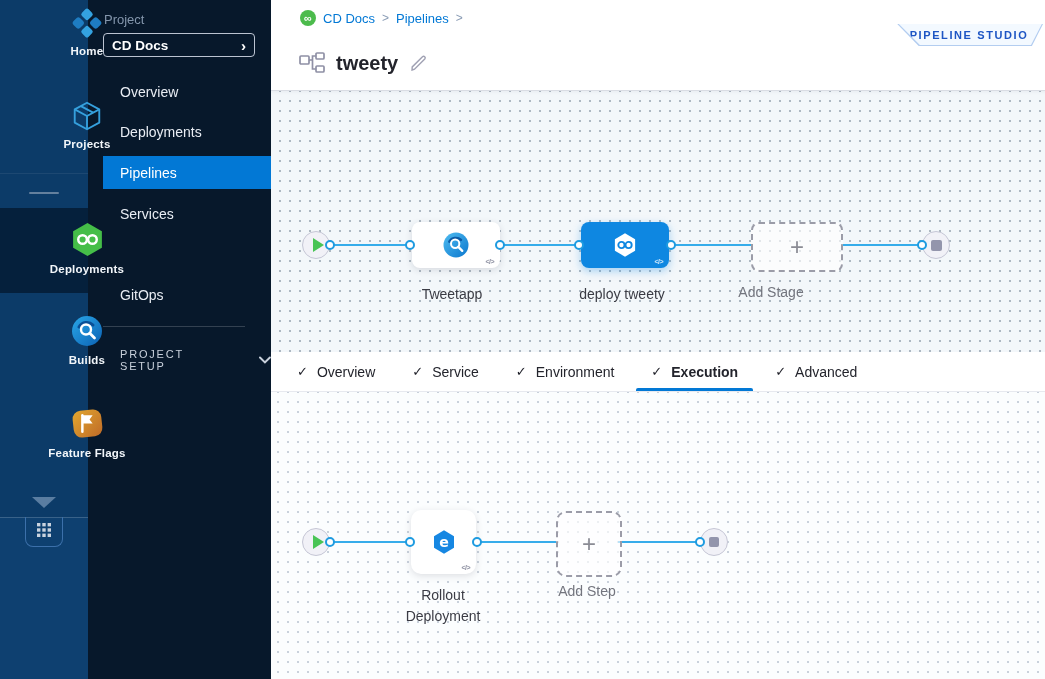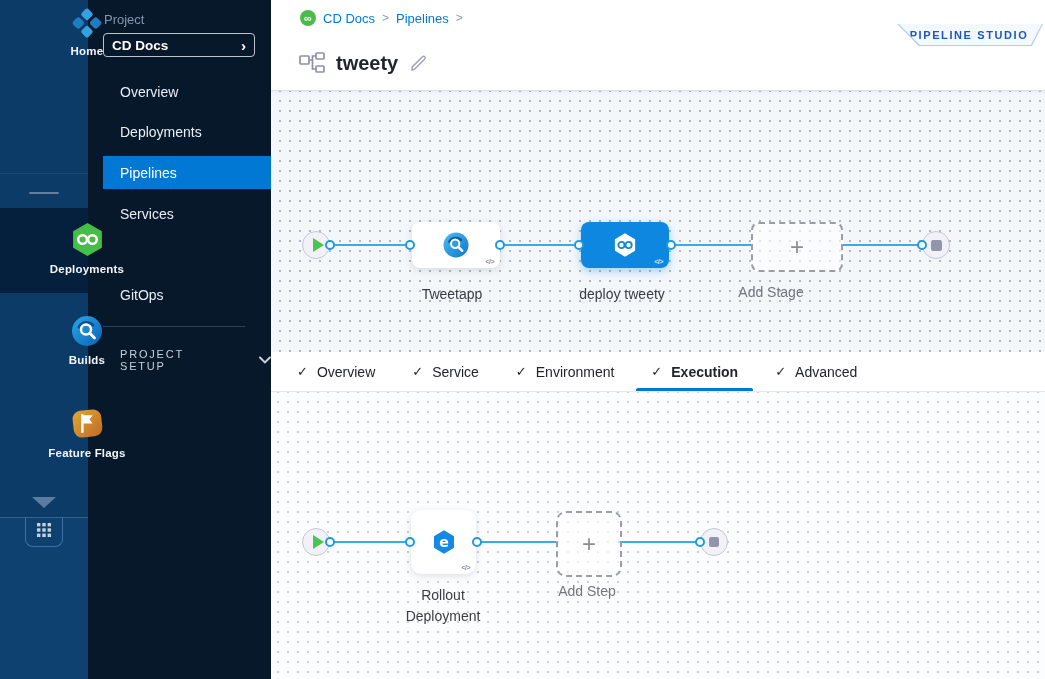--- a/index.html
+++ b/index.html
@@ -86,20 +86,31 @@
         <rect x="6.5" y="6.5" width="10" height="10" rx="2.5" fill="#34A2E0"></rect>
         <rect x="19.5" y="6.5" width="10" height="10" rx="2.5" fill="#1E7CC2"></rect>
         <rect x="6.5" y="19.5" width="10" height="10" rx="2.5" fill="#1E7CC2"></rect>
         <rect x="19.5" y="19.5" width="10" height="10" rx="2.5" fill="#34A2E0"></rect>
       </g>
         </svg>
     </span>
     <div class="rail-label">Home</div>
   </div>
 
+  <div class="rail-item" style="top:99px">
+    <span class="ric">
+      <svg width="34" height="34" viewBox="0 0 36 36" fill="none" stroke="#35A0DD" stroke-width="2" stroke-linejoin="round">
+        <path d="M18 4 L31 11 V25 L18 32 L5 25 V11 Z"></path>
+        <path d="M5 11 L18 18 L31 11"></path>
+          <path d="M18 18 V32"></path>
+          <path d="M11.5 7.5 L24.5 14.5"></path>
+      </svg>
+    </span>
+    <div class="rail-label">Projects</div>
+  </div>
 
   <div class="rail-item" style="top:221px">
     <span class="ric">
       <svg width="37" height="37" viewBox="0 0 36 36">
         <path d="M18 2 L32 10 V26 L18 34 L4 26 V10 Z" fill="#45BE48"></path>
         <g fill="none" stroke="#fff" stroke-width="2.4">
           <circle cx="13.2" cy="18" r="4.2"></circle>
             <circle cx="22.8" cy="18" r="4.2"></circle>
         </g>
       </svg>

